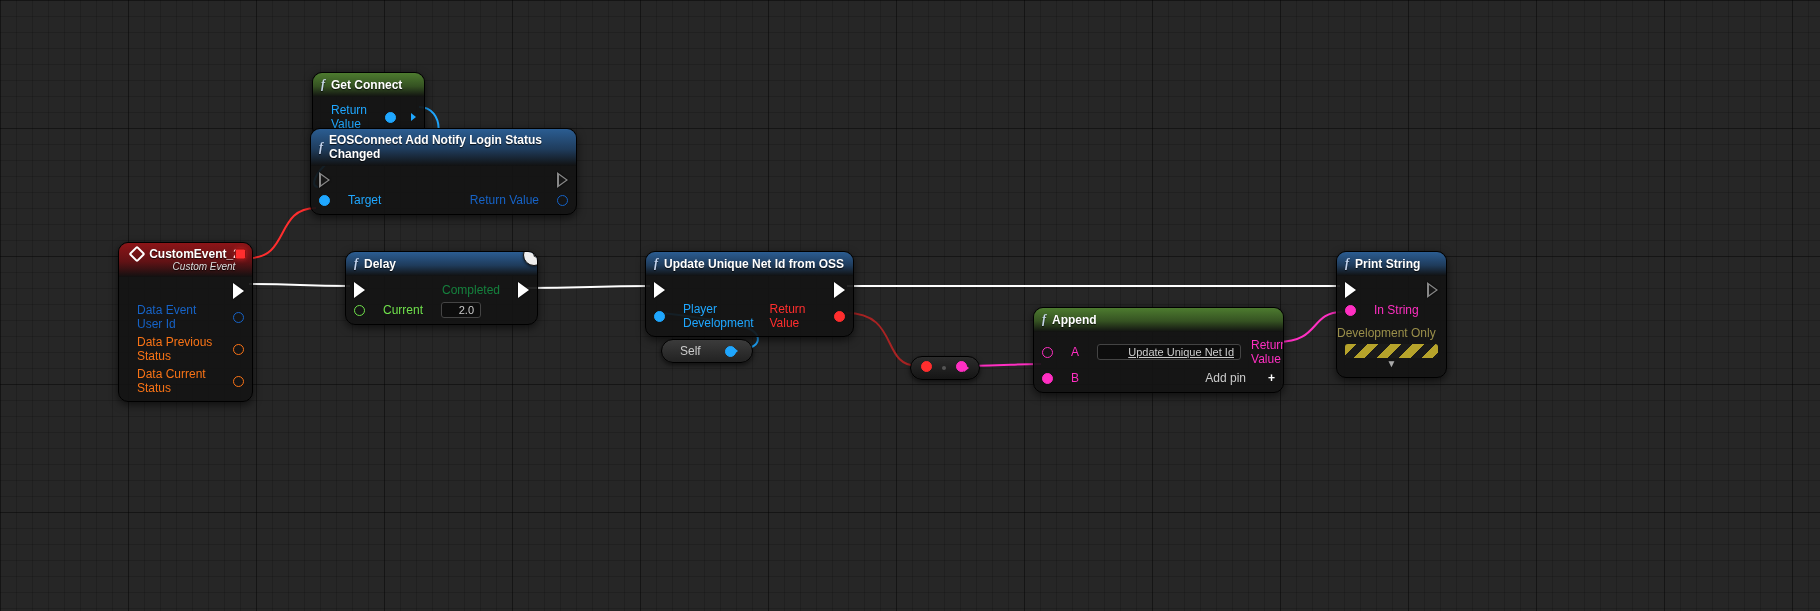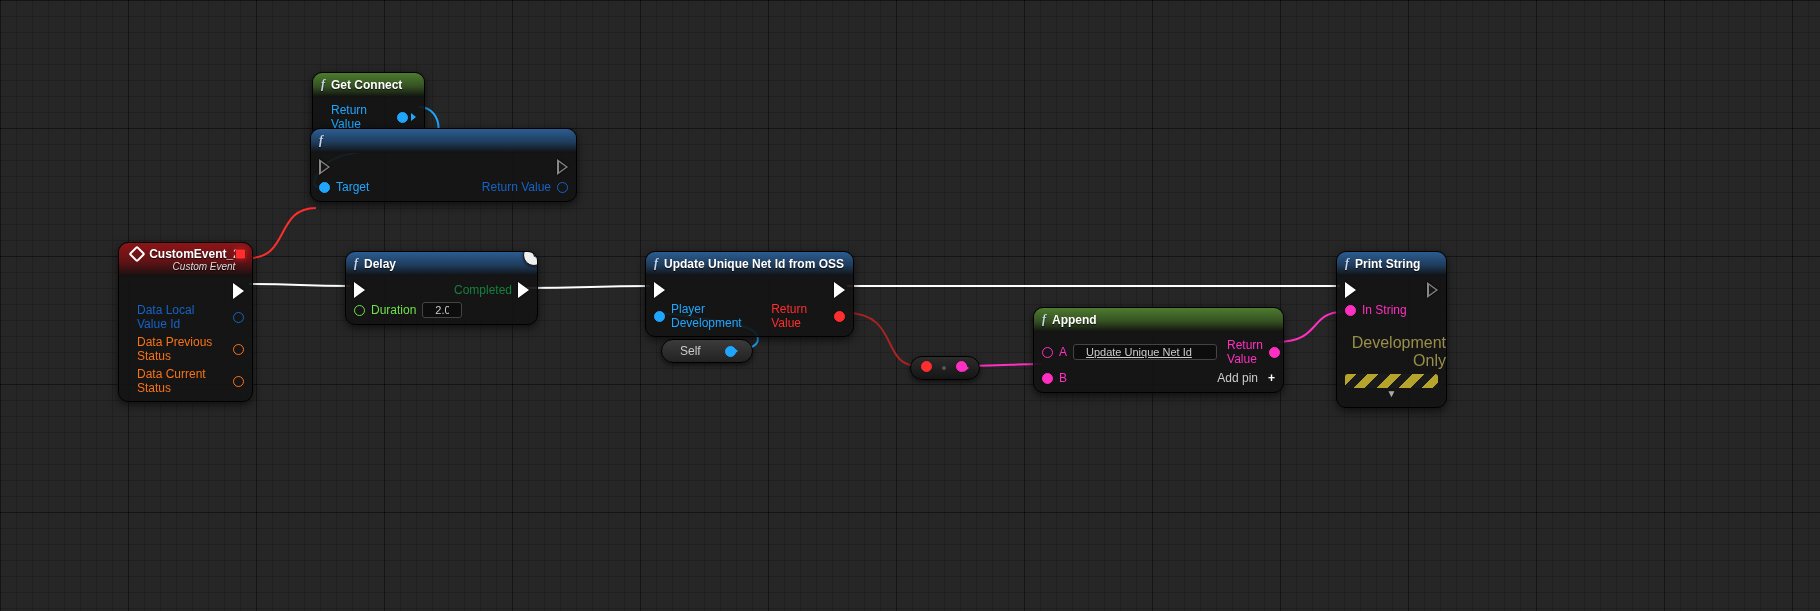--- a/index.html
+++ b/index.html
@@ -45,21 +45,21 @@
   .fn-icon { font-style: italic; font-family: Georgia, serif; font-weight: 700; color: #d8e6ff; opacity: 0.9; }
   .ev-row { display:flex; align-items:center; gap:6px; width:100%; justify-content:center; position:relative; }
   .ev-icon { width:12px; height:12px; transform: rotate(45deg); border:2px solid #fff; border-radius:2px; background:transparent; display:inline-block; }
   .event .delegate-out { position:absolute; right:-2px; top:50%; transform:translateY(-50%); width:11px; height:11px; background:#ff2e2e; border:1px solid #8c1010; border-radius:2px; box-shadow:0 0 4px #ff2e2e88; }
   .clock-badge { position:absolute; right:-8px; top:-8px; width:22px; height:22px; background:#eee; border-radius:50%; border:1px solid #111; box-shadow:0 1px 3px rgba(0,0,0,0.6); }
   .clock-badge::before { content:""; position:absolute; left:50%; top:50%; width:1.5px; height:7px; background:#111; transform-origin:bottom; transform:translate(-50%,-100%) rotate(0deg); }
   .clock-badge::after { content:""; position:absolute; left:50%; top:50%; width:1.5px; height:5px; background:#111; transform-origin:bottom; transform:translate(-50%,-100%) rotate(120deg); }
 
   .body { padding: 4px 0; }
   .row { display:flex; align-items:center; justify-content:space-between; padding: 2px 8px; gap: 10px; min-height:20px; }
-  .left, .right { display:flex; align-items:center; gap:6px; }
+  .left, .right { display:flex; align-items:center; gap:18px; }
   .right { margin-left:auto; }
 
   .pin { width:11px; height:11px; border-radius:50%; border:1.5px solid currentColor; background:transparent; display:inline-block; flex-shrink:0; }
   .pin.solid { background: currentColor; }
   .pin.square { border-radius:2px; }
   .arrow-out { width:0;height:0;border-top:4px solid transparent;border-bottom:4px solid transparent;border-left:5px solid currentColor; display:inline-block; margin-left:-3px; }
 
   .exec { color:#15803d; }
   .exec .exec-pin { display:inline-flex; align-items:center; gap:0; }
   .exec .shape { width:0;height:0; border-top:8px solid transparent; border-bottom:8px solid transparent; border-left:11px solid #fff; display:inline-block; filter:drop-shadow(0 0 1px #000); }
@@ -67,21 +67,21 @@
   .exec .shape.hollow::before { content:""; position:absolute; left:-11px; top:-8px; width:0;height:0; border-top:8px solid transparent; border-bottom:8px solid transparent; border-left:11px solid #888; }
   .exec .shape.hollow::after { content:""; position:absolute; left:-9px; top:-5px; width:0;height:0; border-top:5px solid transparent; border-bottom:5px solid transparent; border-left:7px solid #161616; }
 
   .c-blue { color:#1fa7ff; }
   .c-teal { color:#f97316; }
   .c-red  { color:#ff2e2e; }
   .c-magenta { color:#ff2fc2; }
   .c-green { color:#6fe04b; }
   .c-struct { color:#1663c7; }
 
-  .mini-input { background:#0d0d0d; border:1px solid #444; color:#ccc; padding:1px 12px; font-size:11px; border-radius:3px; width:40px; text-align:left; }
+  .mini-input { background:#0d0d0d; border:1px solid #444; color:#ccc; padding:1px 6px; font-size:11px; border-radius:3px; width:40px; text-align:right; }
   .mini-input.wide { width:144px;text-decoration:underline; }
   .addpin-plus { font-weight:700; color:#fff; margin-left:4px; }
 
   .self-pill {
     position:absolute; background:linear-gradient(180deg,#3b3b3b,#222); border:1px solid #000; border-radius:14px;
     padding:4px 14px 4px 18px; display:flex; align-items:center; gap:24px; color:#ccc; box-shadow:0 2px 5px rgba(0,0,0,0.6);
   }
   .reroute {
     position:absolute; background:linear-gradient(180deg,#2c2c2c,#151515); border:1px solid #000; border-radius:14px;
     padding:4px 10px; display:flex; align-items:center; gap:10px; box-shadow:0 2px 5px rgba(0,0,0,0.6);
@@ -127,21 +127,21 @@
       <span></span>
       <span class="right exec">
           <span class="exec-pin">
             <span class="shape"></span>
           </span>
         </span>
     </div>
     <div class="row">
       <span></span>
       <span class="right c-struct">
-        <span>Data Local Value Id</span>
+        <span>Data Event User Id</span>
         <span class="pin"></span>
       </span>
     </div>
     <div class="row">
       <span></span>
       <span class="right c-teal">
         <span>Data Previous Status</span>
         <span class="pin"></span>
       </span>
     </div>
@@ -168,20 +168,21 @@
         <span class="pin solid"></span>
           <span class="arrow-out"></span>
       </span>
     </div>
   </div>
 </div>
 
 <div class="node" style="left:310px; top:128px; width:267px;">
   <div class="header func">
     <span class="fn-icon">f</span>
+    <span>EOSConnect Add Notify Login Status Changed</span>
   </div>
   <div class="body">
     <div class="row">
       <span class="left exec">
           <span class="exec-pin">
             <span class="shape hollow"></span>
           </span>
         </span>
       <span class="right exec">
           <span class="exec-pin">
@@ -218,21 +219,21 @@
       <span class="right exec">
         <span>Completed</span>
         <span class="exec-pin">
             <span class="shape"></span>
           </span>
       </span>
     </div>
     <div class="row">
       <span class="left c-green">
         <span class="pin"></span>
-        <span>Duration</span>
+        <span>Current</span>
         <input class="mini-input" value="2.0" style="">
       </span>
     </div>
   </div>
 </div>
 
 <div class="node" style="left:645px; top:251px; width:209px;">
   <div class="header func">
     <span class="fn-icon">f</span>
     <span>Update Unique Net Id from OSS</span>
@@ -324,17 +325,17 @@
             <span class="shape hollow"></span>
           </span>
         </span>
     </div>
     <div class="row">
       <span class="left c-magenta">
         <span class="pin solid"></span>
         <span>In String</span>
       </span>
     </div>
-    <div style="font-size:16px; text-align:right; color:#9a8f4a; margin-top:14px;">Development Only</div>
+    <div style="font-size:12px; text-align:left; color:#9a8f4a; margin-top:6px;">Development Only</div>
     <div class="hazard"></div>
     <div class="collapse-caret">▼</div>
   </div>
 </div>
 
 </body></html>

